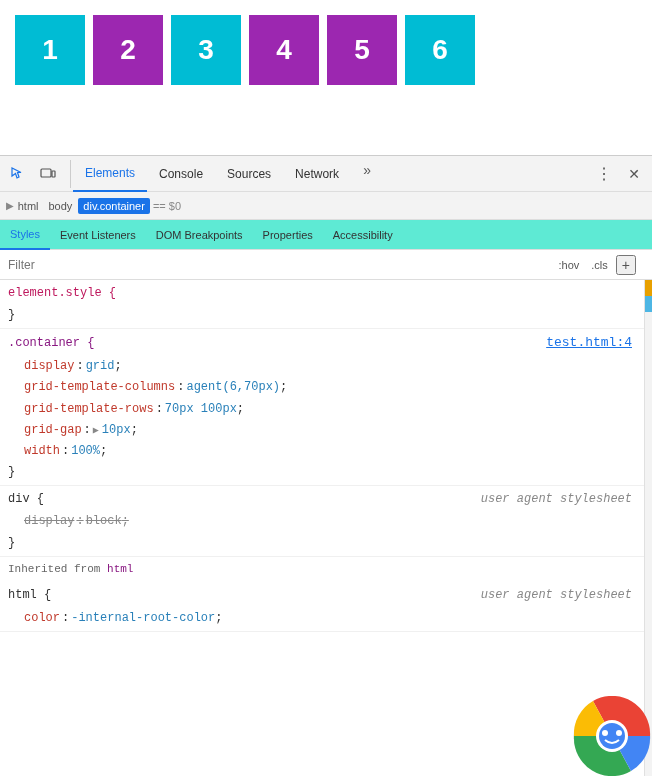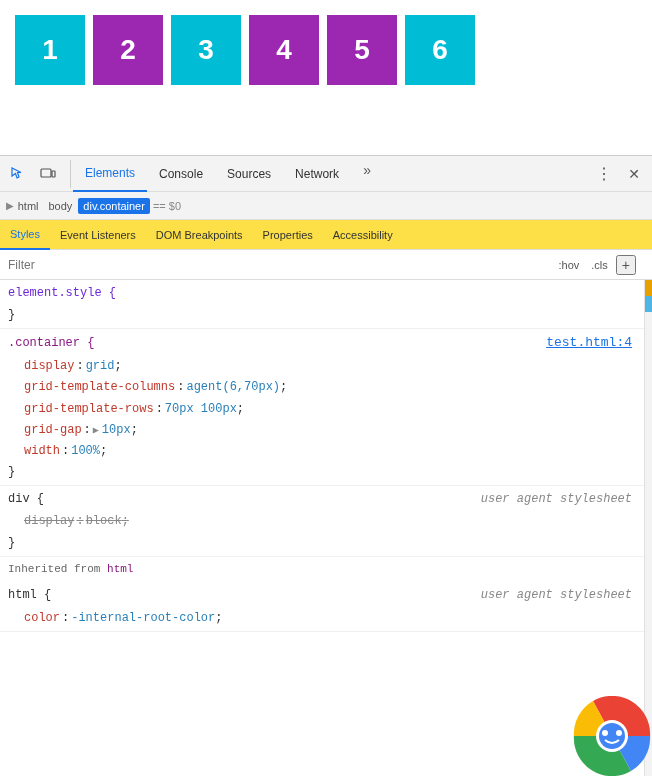--- a/index.html
+++ b/index.html
@@ -154,21 +154,21 @@
       flex-direction: column;
       flex: 1;
       overflow: hidden;
     }
 
     
     .styles-tabs {
       display: flex;
       align-items: center;
       border-bottom: 1px solid #ddd;
-      background: #fde047;
+      background: #5eead4;
       height: 30px;
     }
     .styles-tab {
       padding: 0 10px;
       height: 30px;
       display: flex;
       align-items: center;
       font-size: 11px;
       color: #333;
       cursor: pointer;
@@ -288,21 +288,21 @@
       color: #888;
     }
     .css-indent { margin-left: 16px; }
     .css-triangle {
       color: #888;
       font-size: 10px;
       margin-right: 3px;
       cursor: pointer;
     }
 
-    .element-style-selector { color: #6d28d9; }
+    .element-style-selector { color: #be185d; }
     .html-selector { color: #333; }
 
     .inherited-label {
       padding: 4px 8px;
       font-size: 11px;
       color: #666;
       background: #fff;
     }
     .inherited-label .html-tag {
       color: #881680;

